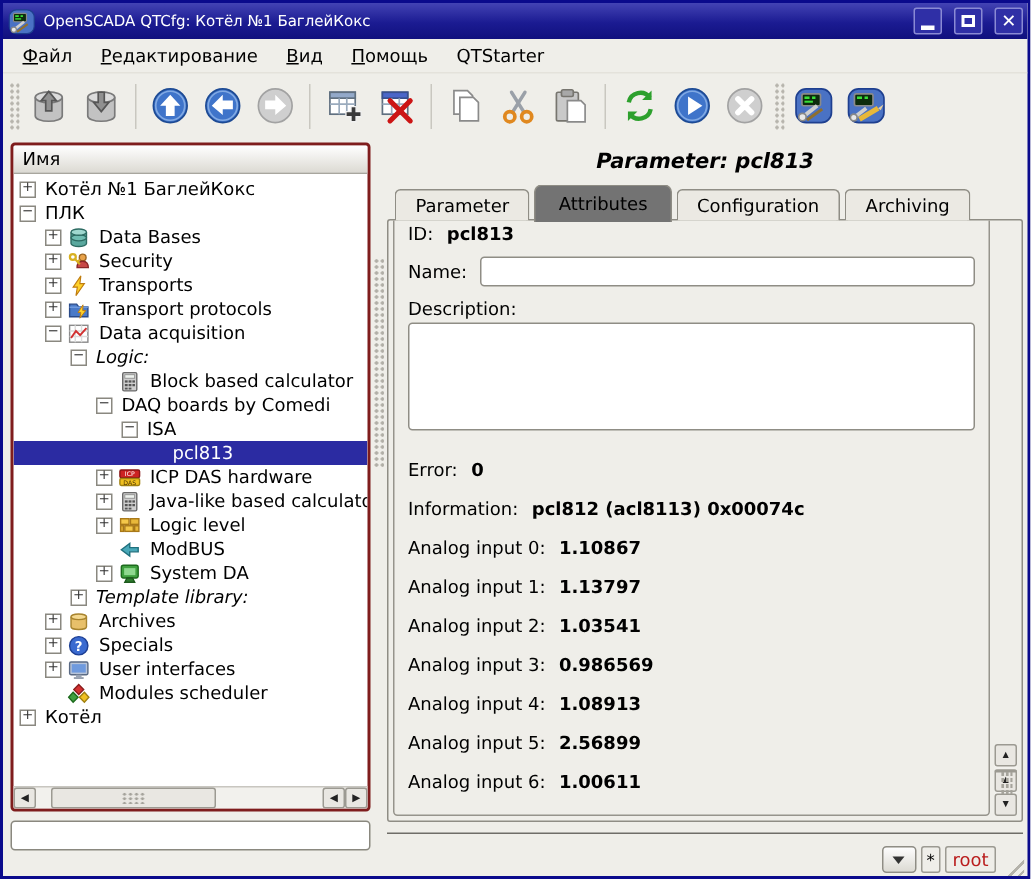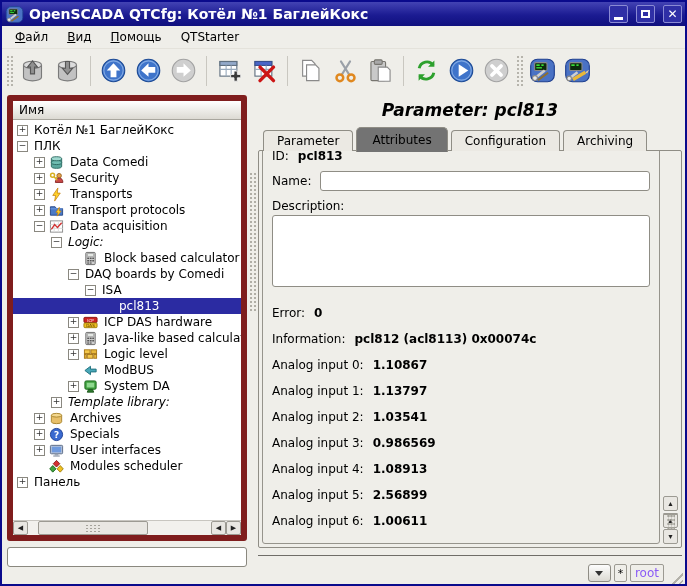--- a/index.html
+++ b/index.html
@@ -4,40 +4,40 @@
 <style>
   html,body{margin:0;padding:0;width:687px;height:586px;overflow:hidden;}
   *{box-sizing:border-box;}
   #window{position:relative;width:687px;height:586px;border:2px solid #0a0a8c;background:#efeee9;
     font-family:"DejaVu Sans",sans-serif;font-size:12px;color:#000;display:flex;flex-direction:column;overflow:hidden;}
   
   .titlebar{height:24px;flex:none;background:linear-gradient(180deg,#4343b4 0%,#1b1b92 55%,#10107e 100%);
     display:flex;align-items:center;gap:5px;padding:0 3px;}
   .app-icon{width:19px;height:19px;flex:none;display:flex;}
   .app-icon svg{width:19px;height:19px;}
-  .title-text{color:#fff;font-weight:bold;font-size:14px;flex:1;white-space:nowrap;overflow:hidden;}
+  .title-text{color:#fff;font-weight:normal;font-size:10px;flex:1;white-space:nowrap;overflow:hidden;}
   .win-btn{width:19px;height:18px;flex:none;background:#2f2fa6;border:1px solid #8a8ad4;border-radius:2px;
     display:flex;align-items:center;justify-content:center;margin-left:3px;color:#fff;cursor:default;}
   .glyph-min{width:9px;height:3px;background:#fff;margin-top:9px;}
   .glyph-max{width:9px;height:8px;border:2px solid #fff;}
   .glyph-close{font-size:12px;font-weight:bold;line-height:10px;}
   
   .menubar{height:23px;flex:none;display:flex;align-items:center;padding:0 5px;gap:3px;border-bottom:1px solid #e4e2db;}
   .menu-item{padding:2px 8px;white-space:nowrap;}
   .menu-item.ul::first-letter{text-decoration:underline;}
   
   .toolbar{height:43px;flex:none;display:flex;align-items:center;padding:0 2px;}
   .tb-handle{width:7px;height:32px;margin:0 2px;background-image:radial-gradient(#b6b4ac 1px,transparent 1.3px);background-size:4px 4px;}
   .tb-sep{width:1px;height:30px;background:#c9c7c0;margin:0 5px;flex:none;}
   .tool-btn{width:35px;height:35px;flex:none;display:flex;align-items:center;justify-content:center;background:transparent;border:0;padding:0;}
   .tool-btn svg{width:27px;height:27px;}
   
   .workspace{position:relative;height:470px;flex:none;}
   .tree-panel{position:absolute;left:5px;top:3px;width:240px;height:446px;background:#fff;
-    border:6px solid #7f1d1d;border-radius:3px;display:flex;flex-direction:column;overflow:hidden;}
+    border:2px solid #7f1d1d;border-radius:3px;display:flex;flex-direction:column;overflow:hidden;}
   .tree-header{height:19px;flex:none;background:linear-gradient(#ffffff,#dcdad3);border-bottom:1px solid #a8a69e;
     display:flex;align-items:center;padding:0 6px;}
   .tree-body{flex:1;overflow:hidden;padding-top:2px;}
   .tree-row{height:16px;display:flex;align-items:center;white-space:nowrap;}
   .tree-row.sel{background:#2b2ba2;color:#fff;}
   .ind{flex:none;height:1px;}
   .exp{width:9px;height:9px;flex:none;border:1px solid #8a8880;background:#fff;color:#333;
     font-size:9px;line-height:7px;text-align:center;margin-right:4px;box-sizing:content-box;}
   .exp-sp{width:15px;flex:none;}
   .tree-icon{width:15px;height:15px;flex:none;margin-right:4px;display:flex;}
@@ -51,21 +51,21 @@
   .hs-thumb{position:absolute;left:10px;width:110px;top:0;bottom:0;background:#e9e7e2;border:1px solid #9c9a92;border-radius:2px;display:flex;}
   .dots-h{margin:auto;width:16px;height:8px;background-image:radial-gradient(#a5a39b 1px,transparent 1.2px);background-size:4px 3px;}
   .dots-v{margin:auto;width:8px;height:16px;background-image:radial-gradient(#a5a39b 1px,transparent 1.2px);background-size:3px 4px;}
   .tree-search{position:absolute;left:5px;top:455px;width:240px;height:20px;border:1px solid #8a887f;border-radius:3px;
     background:#fff;font:inherit;padding:0 4px;}
   .splitter{position:absolute;left:247px;top:80px;width:7px;height:140px;
     background-image:radial-gradient(#b0aea6 1px,transparent 1.3px);background-size:4px 4px;}
   
   .right-pane{position:absolute;left:256px;top:0;right:3px;bottom:6px;border-bottom:1px solid #6f6d68;
     display:flex;flex-direction:column;}
-  .pane-title{text-align:center;font-size:17px;font-weight:bold;font-style:italic;padding:8px 0 7px;flex:none;}
+  .pane-title{text-align:center;font-size:14px;font-weight:bold;font-style:italic;padding:8px 0 7px;flex:none;}
   .tabbar{display:flex;align-items:flex-end;padding:0 5px;flex:none;position:relative;z-index:2;}
   .tab{border:1px solid #8f8d85;border-bottom:none;border-radius:4px 4px 0 0;background:#ebe9e3;
     padding:3px 13px;margin-right:3px;text-align:center;}
   .tab.active{background:#737373;padding:5px 15px;margin-bottom:-1px;border-radius:5px 5px 0 0;}
   .tabpane{flex:1;border:1px solid #8f8d85;border-radius:2px;margin-bottom:7px;margin-top:-1px;
     display:flex;padding:3px;background:#efeee9;overflow:hidden;align-items:flex-end;}
   .scrollarea{flex:1;border:1px solid #96948c;border-radius:3px;padding:5px 9px;overflow:hidden;}
   .vscroll{width:15px;flex:none;margin-left:3px;display:flex;flex-direction:column;gap:1px;background:#f2f1ed;}
   .vs-btn{height:15px;width:15px;flex:none;background:#e9e7e2;border:1px solid #9c9a92;border-radius:2px;
     display:flex;align-items:center;justify-content:center;font-size:7px;color:#222;padding:0;}
@@ -77,21 +77,21 @@
   .f-value{font-weight:bold;white-space:nowrap;}
   .name-input{flex:1;height:20px;border:1px solid #8f8d85;border-radius:3px;background:#fff;font:inherit;padding:0 4px;}
   .desc-area{width:100%;height:72px;border:1px solid #8f8d85;border-radius:3px;background:#fff;resize:none;font:inherit;margin:2px 0 6px;}
   .attr-row{display:flex;align-items:baseline;margin:8px 0;line-height:18px;}
   
   .statusbar{height:22px;flex:none;display:flex;align-items:center;justify-content:flex-end;gap:3px;padding:0 2px 0 6px;}
   .status-combo{width:23px;height:18px;border:1px solid #8f8d85;border-radius:3px;background:linear-gradient(#fdfdfd,#dcdad3);
     display:flex;align-items:center;justify-content:center;padding:0;}
   .combo-arrow{width:0;height:0;border-left:4px solid transparent;border-right:4px solid transparent;border-top:5px solid #333;}
   .status-star{min-width:13px;height:18px;border:1px solid #9c9a92;border-radius:2px;display:flex;align-items:center;justify-content:center;padding:0 2px;font-size:11px;}
-  .status-user{height:18px;border:1px solid #9c9a92;border-radius:2px;padding:0 4px;display:flex;align-items:center;color:#8b5cf6;}
+  .status-user{height:18px;border:1px solid #9c9a92;border-radius:2px;padding:0 4px;display:flex;align-items:center;color:#b91c1c;}
   .resize-grip{width:14px;height:14px;align-self:flex-end;margin-left:2px;
     background:repeating-linear-gradient(135deg,transparent 0 3px,#b4b2aa 3px 4.5px);
     clip-path:polygon(100% 0,100% 100%,0 100%);}
 </style>
 </head>
 <body>
 
 <div id="window">
   <div class="titlebar">
     <span class="app-icon" id="appicon">
@@ -113,20 +113,21 @@
     <span class="win-btn">
         <span class="glyph-max"></span>
       </span>
     <span class="win-btn">
         <span class="glyph-close">✕</span>
       </span>
   </div>
 
   <div class="menubar" id="menubar">
       <div class="menu-item ul">Файл</div>
+      <div class="menu-item ul">Редактирование</div>
       <div class="menu-item ul">Вид</div>
       <div class="menu-item ul">Помощь</div>
       <div class="menu-item">QTStarter</div>
     </div>
   <div class="toolbar" id="toolbar">
       <span class="tb-handle"></span>
       <button class="tool-btn">
         <span style="display: flex;">
           <svg viewBox="0 0 24 24">
             <path d="M4 7 v11 a8 3.2 0 0 0 16 0 V7" fill="#c2c2c2" stroke="#7a7a7a"></path>
@@ -295,21 +296,21 @@
           <div class="tree-row">
             <span class="ind" style="width: 21px;"></span>
             <span class="exp">+</span>
             <span class="tree-icon">
               <svg viewBox="0 0 16 16">
                 <path d="M2.5 4 v8 a5.5 2.2 0 0 0 11 0 V4" fill="#5aa89e" stroke="#2d6b62"></path>
                 <ellipse cx="8" cy="8" rx="5.5" ry="2.2" fill="#6fbdb2" stroke="#2d6b62"></ellipse>
                 <ellipse cx="8" cy="4" rx="5.5" ry="2.2" fill="#9fd8cf" stroke="#2d6b62"></ellipse>
               </svg>
             </span>
-            <span class="tree-label">Data Comedi</span>
+            <span class="tree-label">Data Bases</span>
           </div>
           <div class="tree-row">
             <span class="ind" style="width: 21px;"></span>
             <span class="exp">+</span>
             <span class="tree-icon">
               <svg viewBox="0 0 16 16">
                 <circle cx="10.8" cy="5" r="2.4" fill="#e8a24a" stroke="#9a6420"></circle>
                 <path d="M10.8 7.6 c-3 0 -4 2 -4 4.6 h8 c0 -2.6 -1 -4.6 -4 -4.6" fill="#c84848" stroke="#8a2828"></path>
                 <circle cx="3.8" cy="4.6" r="2.1" fill="none" stroke="#d8b020" stroke-width="1.6"></circle>
                 <path d="M5.3 6.1 L8.8 9.8 M7.2 7.8 l1.5 -1.2" stroke="#d8b020" stroke-width="1.5"></path>
@@ -512,21 +513,21 @@
                 <path d="M8 1.5 L11.5 5 8 8.5 4.5 5 z" fill="#d43030" stroke="#8a1d1d"></path>
                 <path d="M4 7 L7.5 10.5 4 14 .8 10.5 z" fill="#3fa03f" stroke="#1d6a1d"></path>
                 <path d="M12 7 L15.2 10.5 12 14 8.5 10.5 z" fill="#f0c020" stroke="#a08010"></path>
               </svg>
             </span>
             <span class="tree-label">Modules scheduler</span>
           </div>
           <div class="tree-row">
             <span class="ind" style="width: 4px;"></span>
             <span class="exp">+</span>
-            <span class="tree-label">Панель</span>
+            <span class="tree-label">Котёл</span>
           </div>
         </div>
       <div class="hscroll">
         <button class="sb-btn">◀</button>
         <div class="hs-track">
           <div class="hs-thumb">
               <span class="dots-h"></span>
             </div>
         </div>
         <button class="sb-btn">◀</button>

